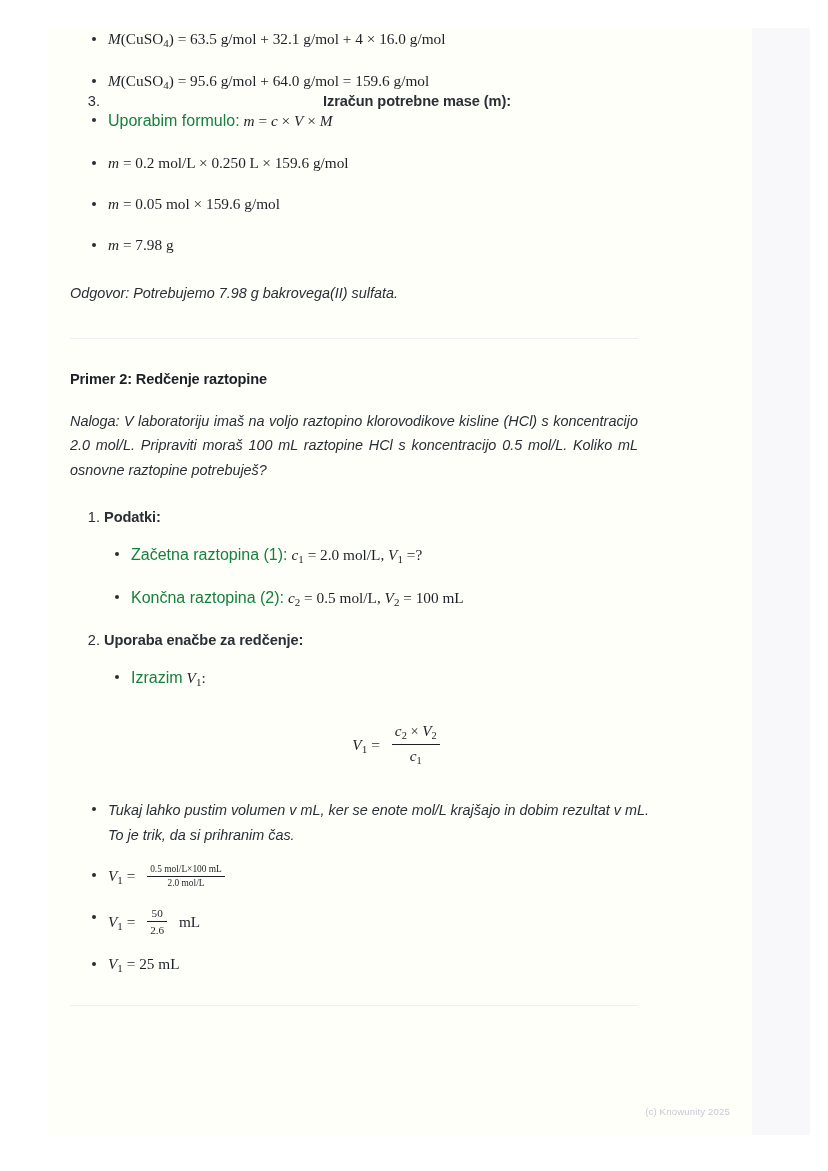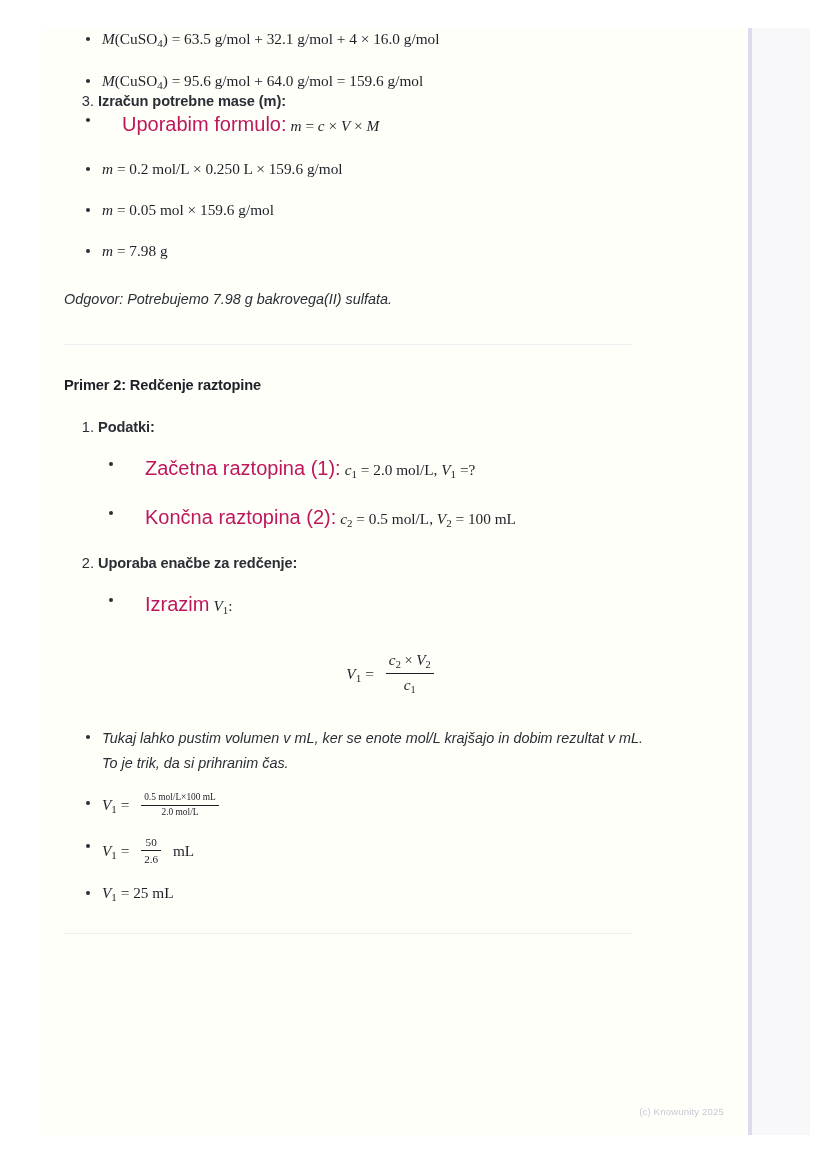--- a/index.html
+++ b/index.html
@@ -36,40 +36,39 @@
     left: 748px;
     top: 28px;
     width: 5px;
     bottom: 36px;
     background: #dedbef;
   }
 
   
   .doc-card {
     position: absolute;
-    left: 42px;
+    left: 48px;
     top: 28px;
     width: 704px;
     bottom: 36px;
     background: #fffffa;
     box-sizing: border-box;
     overflow: hidden;
   }
 
   .doc-inner {
     padding: 0 22px 0 22px;
     box-sizing: border-box;
   }
 
   
   .body-txt {
-    color: #be185d;
-    font-size: 20px;
+    color: #15803d;
+    font-size: 16px;
     line-height: 1.55;
-    margin-left: 20px;
   }
 
   ol.steps {
     margin: 0;
     padding: 0 0 0 34px;
     list-style-position: outside;
   }
   ol.steps > li {
     color: #2a2f36;
     font-size: 14.6px;
@@ -103,21 +102,21 @@
     position: absolute;
     left: -16px;
     top: 9px;
     width: 4px;
     height: 4px;
     border-radius: 50%;
     background: #2a2f36;
   }
   .gap-top-20 { margin-top: 20px; }
   .gap-top-24 { margin-top: 24px; }
-  .gap-top-28 { margin-top: 28px; }
+  .gap-top-28 { margin-top: 28px; text-align: center; }
 
   
   .m {
     font-family: "Liberation Serif", "DejaVu Serif", serif;
     font-size: 15.3px;
     color: #1d2127;
     white-space: nowrap;
   }
   .mi {
     font-family: "Liberation Serif", "DejaVu Serif", serif;
@@ -241,20 +240,21 @@
       </ul>
 
       <p class="italic-block gap-top-24" style="margin:24px 0 0 0;">Odgovor: Potrebujemo 7.98 g bakrovega(II) sulfata.</p>
 
       <div style="height:32px;"></div>
       <hr class="rule">
       <div style="height:32px;"></div>
 
       <div class="section-title">Primer 2: Redčenje raztopine</div>
 
+      <p class="italic-block justified" style="margin:22px 0 0 0; width:568px;">Naloga: V laboratoriju imaš na voljo raztopino klorovodikove kisline (HCl) s koncentracijo 2.0 mol/L. Pripraviti moraš 100 mL raztopine HCl s koncentracijo 0.5 mol/L. Koliko mL osnovne raztopine potrebuješ?</p>
 
       <ol class="steps" style="margin-top:26px;">
         <li>
           <span class="step-head">Podatki:</span>
 
           <ul class="bullets" style="margin-top:18px; padding-left:27px; font-weight:normal;">
             <li>
               <span class="body-txt" style="font-weight:normal;">Začetna raztopina (1):</span>
               <span class="m"> <span class="mi">c</span><sub>1</sub> = 2.0 mol/L, <span class="mi">V</span><sub>1</sub> =?</span>
             </li>

